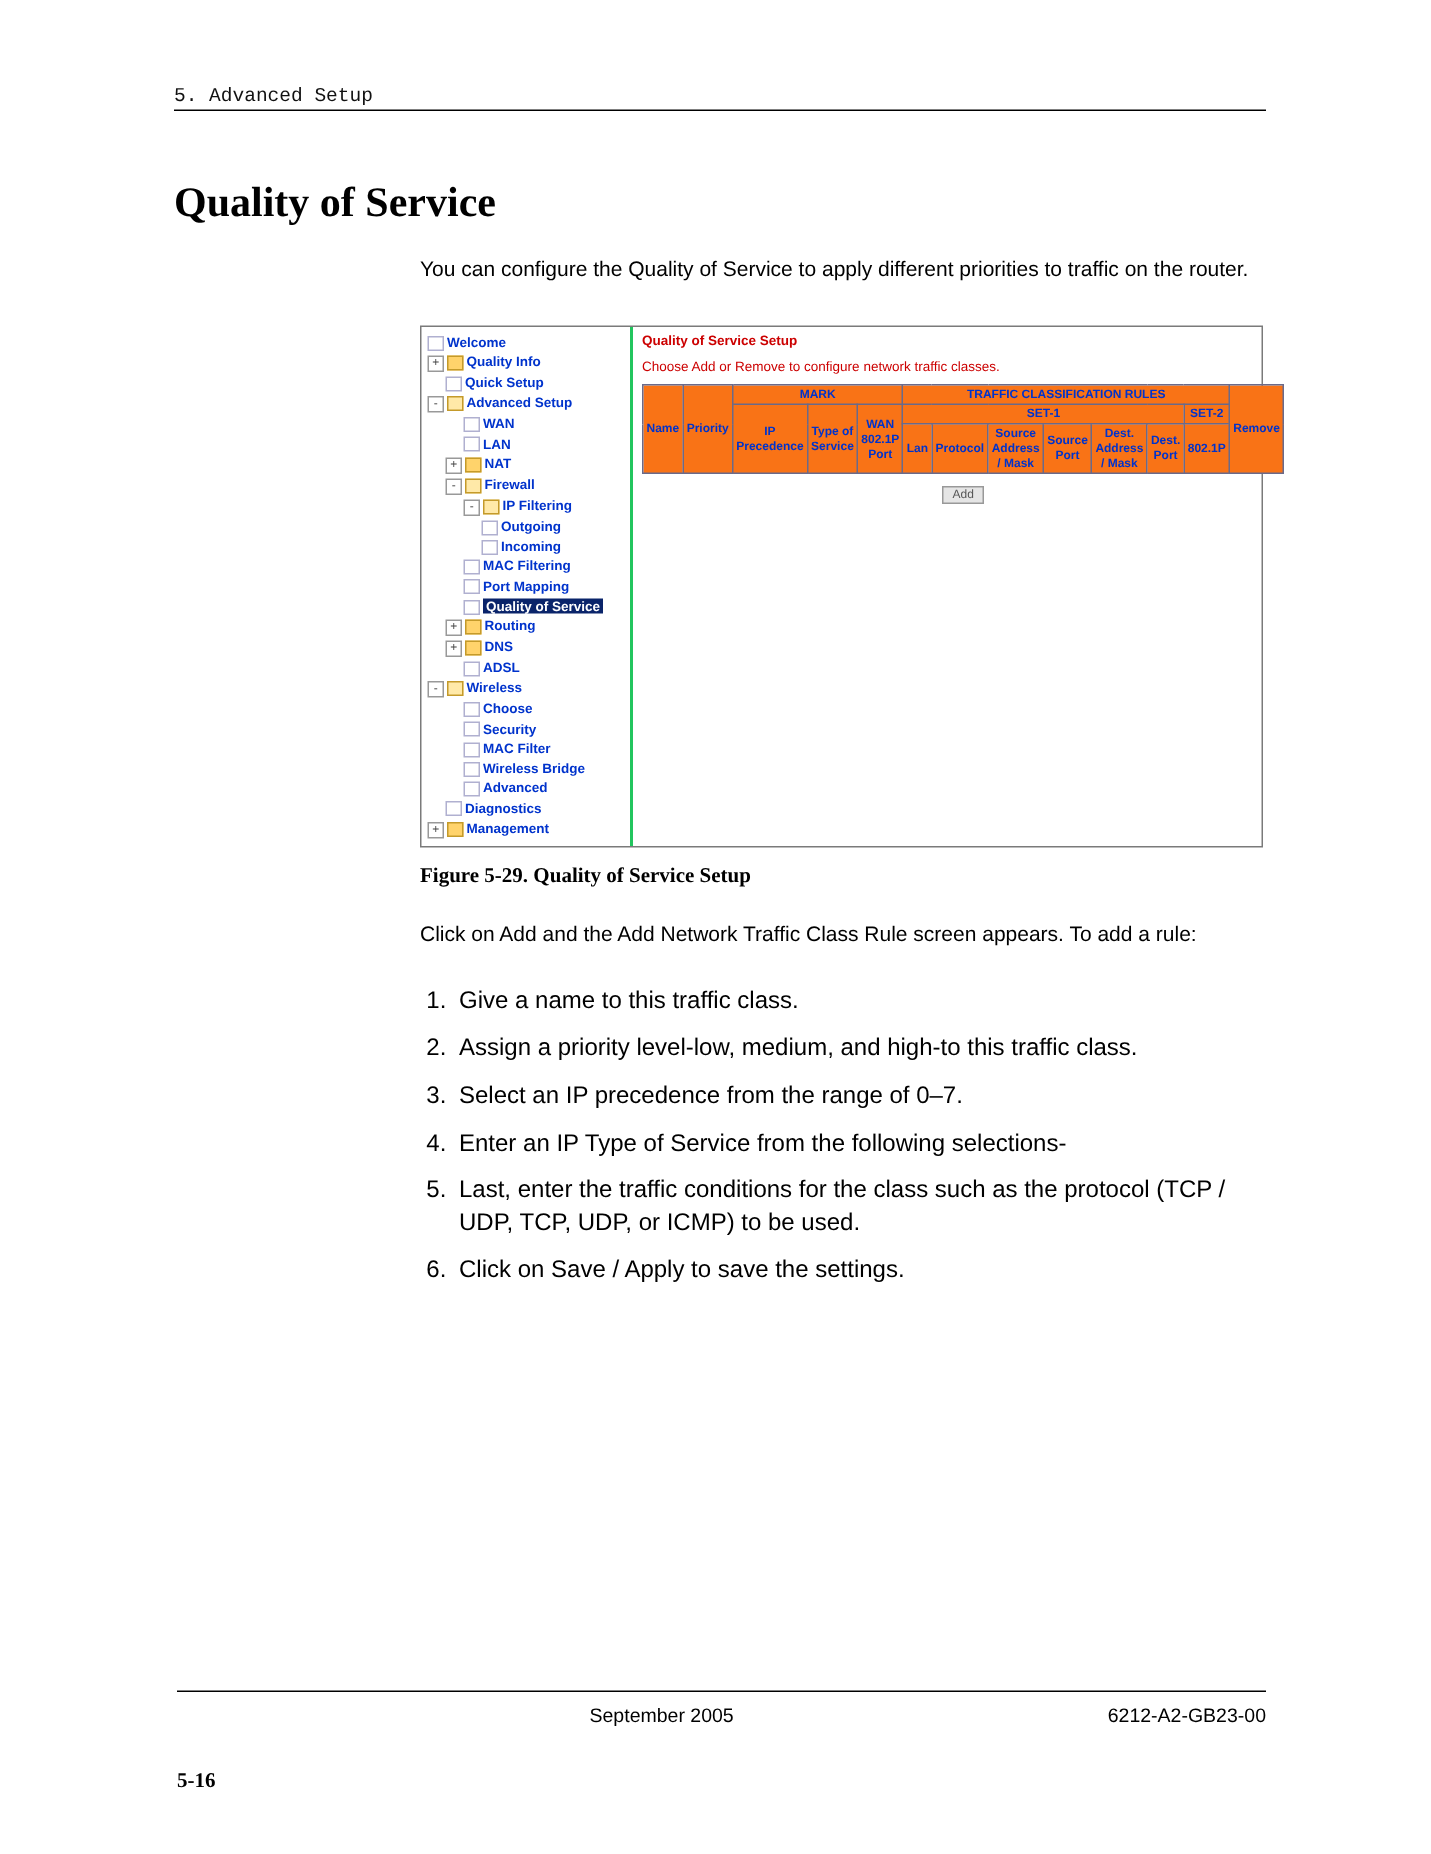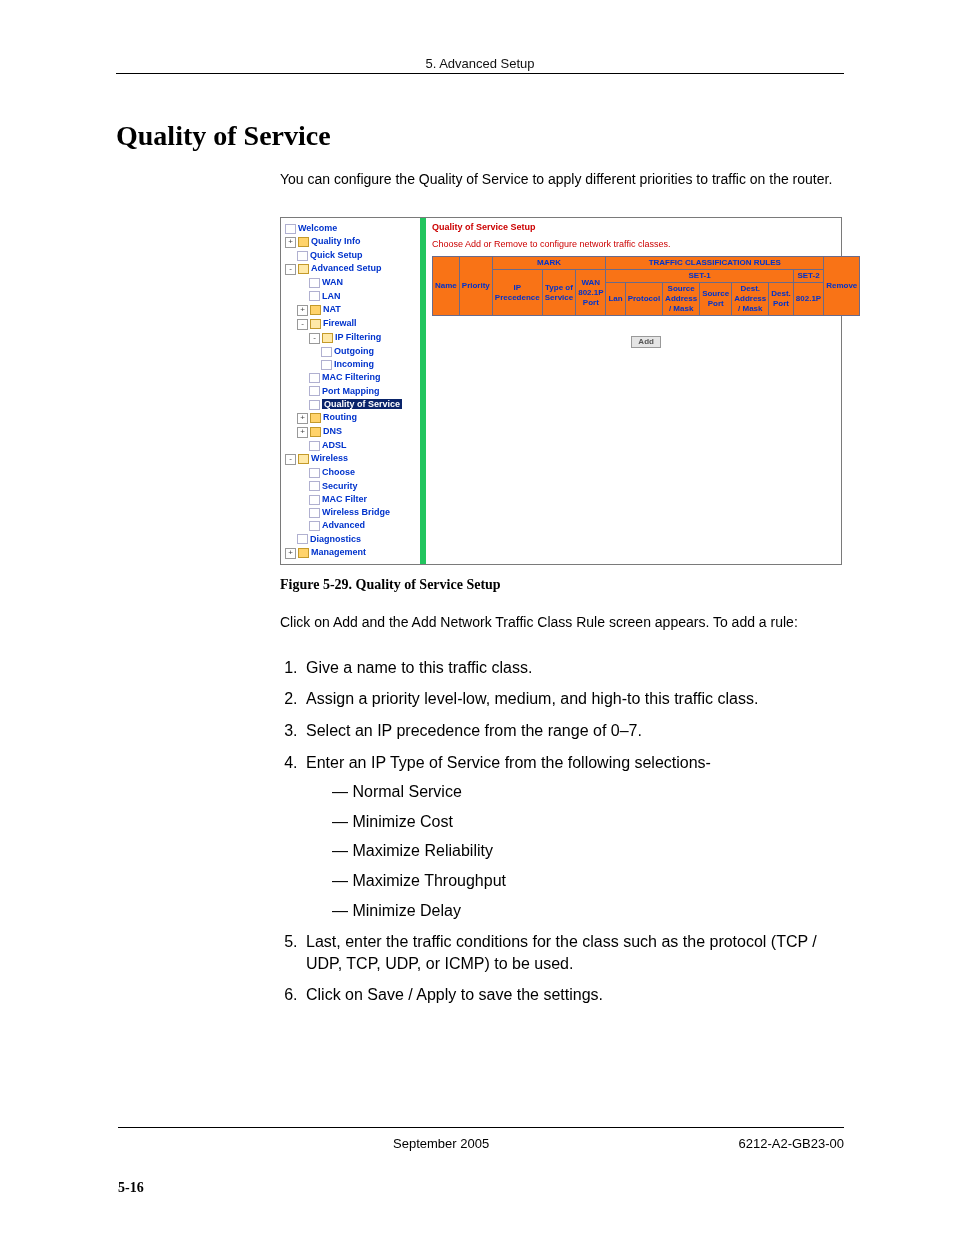--- a/index.html
+++ b/index.html
@@ -13,25 +13,24 @@
     position: relative;
     box-sizing: border-box;
   }
   .page {
     padding: 56px 110px 40px 116px;
     box-sizing: border-box;
     height: 100%;
     position: relative;
   }
   .running-head {
-    font-family: Liberation Sans, sans-serif;
+    font-family: Liberation Mono, monospace;
     font-size: 13px;
     color: #111;
     margin-bottom: 2px;
-    text-align: center;
   }
   .rule {
     border: none;
     border-top: 1px solid #000;
     margin: 0;
   }
   h1.section-title {
     font-size: 28px;
     font-weight: bold;
     margin: 46px 0 18px 0;
@@ -99,21 +98,21 @@
     border: 1px solid #7a7a7a;
     font-family: Tahoma, Arial, sans-serif;
     font-size: 9px;
     color: #003399;
     background: #fff;
     display: flex;
     line-height: 1.25;
   }
   .router .nav {
     width: 135px;
-    border-right: 6px solid #22c55e;
+    border-right: 2px solid #22c55e;
     padding: 4px 2px;
     flex: 0 0 auto;
     font-weight: bold;
   }
   .router .nav ul {
     list-style: none;
     margin: 0;
     padding: 0;
   }
   .router .nav li {
@@ -174,28 +173,27 @@
   }
   .router table.qos th, .router table.qos td {
     border: 1px solid #6a6a8a;
     padding: 1px 2px;
     text-align: center;
     font-weight: bold;
     background:#f97316;
   }
   .router .addbtn {
     display:inline-block;
-    margin-top: 20px;
+    margin-top: 8px;
     background:#e5e5e5;
     border:1px solid #999;
     color:#555;
     font-size: 8px;
     padding: 0px 6px;
     font-family: Tahoma, Arial, sans-serif;
-    font-weight: bold;
   }
 </style>
 </head>
 <body>
 
 <div class="page">
   <div class="running-head">5. Advanced Setup</div>
   <hr class="rule">
 
   <h1 class="section-title">Quality of Service</h1>
@@ -277,27 +275,20 @@
   </div>
 
   <p class="body-para">Click on Add and the Add Network Traffic Class Rule screen appears. To add a rule:</p>
 
   <ol class="steps">
     <li>Give a name to this traffic class.</li>
     <li>Assign a priority level-low, medium, and high-to this traffic class.</li>
     <li>Select an IP precedence from the range of 0–7.</li>
     <li>
       <span>Enter an IP Type of Service from the following selections-</span>
-      <ul class="dash">
-        <li>Normal Service</li>
-        <li>Minimize Cost</li>
-        <li>Maximize Reliability</li>
-        <li>Maximize Throughput</li>
-        <li>Minimize Delay</li>
-      </ul>
     </li>
     <li>Last, enter the traffic conditions for the class such as the protocol (TCP / UDP, TCP, UDP, or ICMP) to be used.</li>
     <li>Click on Save / Apply to save the settings.</li>
   </ol>
 
   <div class="footer">
     <hr class="rule">
     <div class="row">
       <span class="pg">5-16</span>
       <span>September 2005</span>

